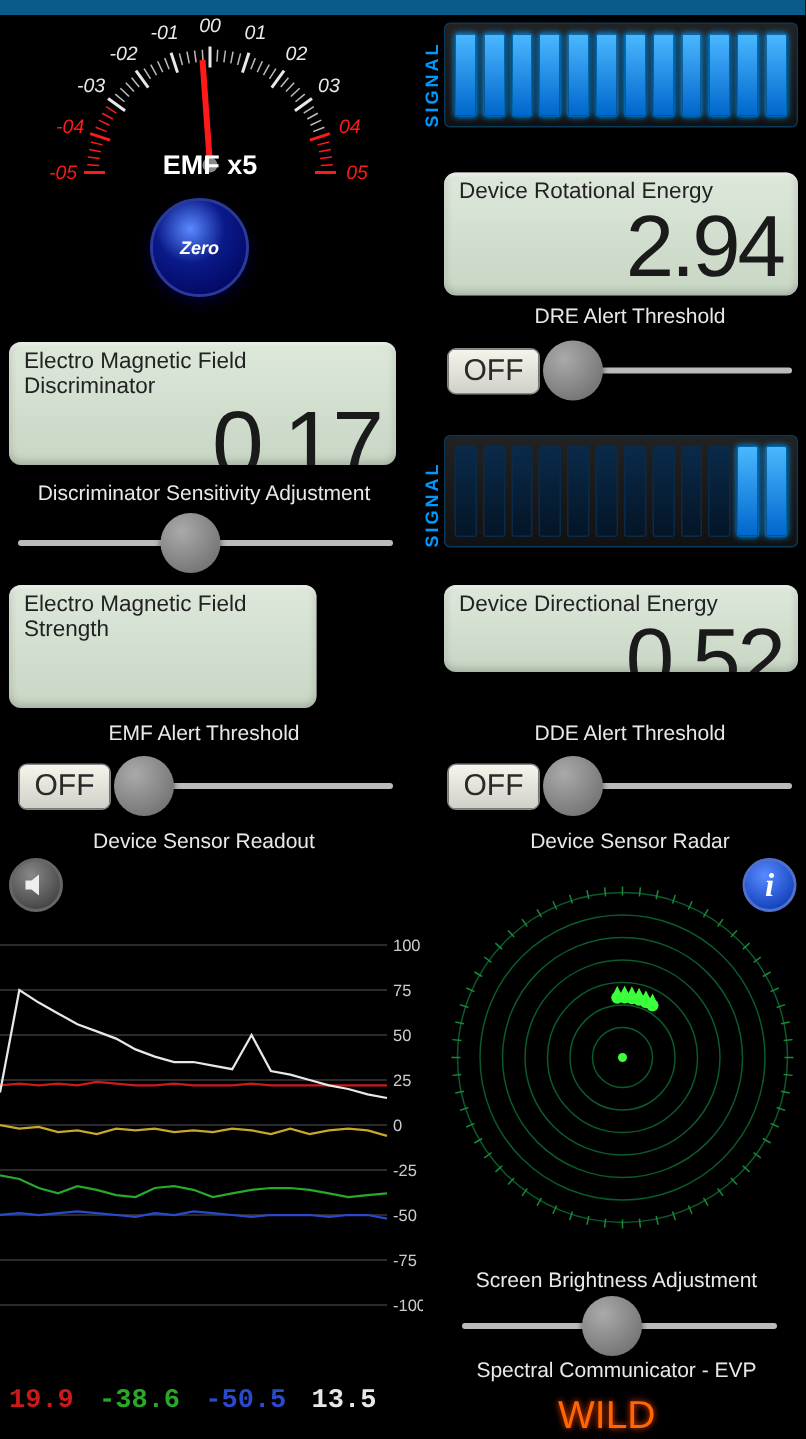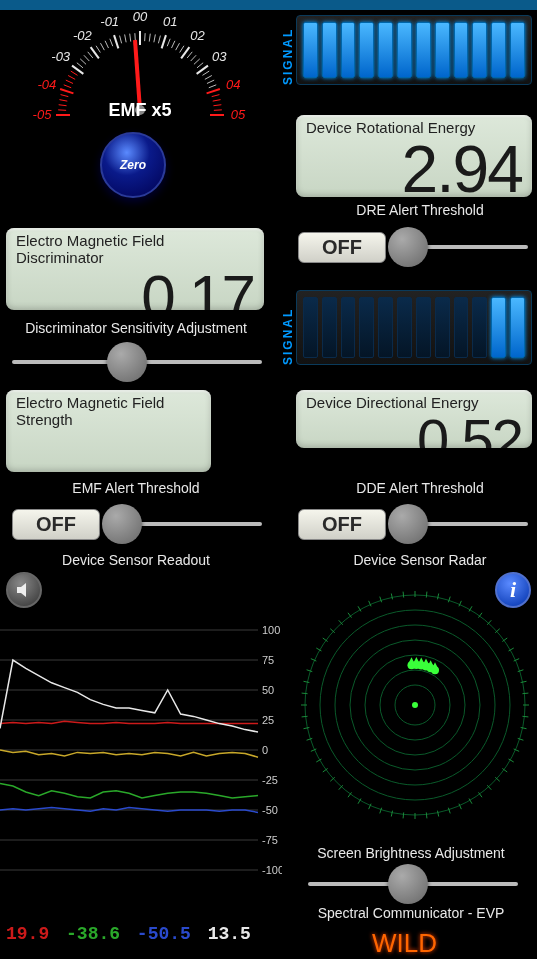--- a/index.html
+++ b/index.html
@@ -76,21 +76,21 @@
   .lcd-title {
     color: #222; font-size: 15px; text-align: left;
     font-weight: 500;
   }
   .lcd-value {
     color: #1a1a1a; font-size: 62px; text-align: right;
     font-family: Arial, sans-serif; font-weight: 500;
     line-height: 1; letter-spacing: -2px;
   }
   .lcd1 { top: 115px; left: 296px; width: 236px; height: 82px; }
-  .lcd1 .lcd-value { font-size: 66px; }
+  .lcd1 .lcd-value { font-size: 58px; }
   .lcd2 { top: 228px; left: 6px;   width: 258px; height: 82px; }
   .lcd3 { top: 390px; left: 6px;   width: 205px; height: 82px; }
   .lcd4 { top: 390px; left: 296px; width: 236px; height: 58px; }
   .lcd4 .lcd-value { font-size: 58px; }
 
   .section-label {
     position: absolute; width: 260px; text-align: center;
     font-size: 14px; color: #e8e8e8;
   }
   .sl-dre  { top: 202px; left: 290px; }
@@ -101,22 +101,22 @@
   .sl-radar{ top: 552px; left: 290px; }
   .sl-bright { top: 845px; left: 290px; width: 242px; }
   .sl-evp  { top: 905px; left: 290px; width: 242px; }
 
   .slider-row {
     position: absolute; display: flex; align-items: center;
     height: 44px;
   }
   .off-btn {
     background: linear-gradient(#f5f5ec, #d0d0c8);
-    color: #2a2a2a; font-size: 20px; font-weight: bold;
-    border-radius: 6px; padding: 3px 23px;
+    color: #2a2a2a; font-size: 20px; font-weight: normal;
+    border-radius: 6px; padding: 3px 10px;
     border: 1px solid #888;
     margin-right: 6px;
   }
   .slider-track {
     flex: 1; height: 4px; background: #bbb; border-radius: 2px;
     position: relative;
   }
   .slider-thumb {
     position: absolute; top: -18px; left: -4px;
     width: 40px; height: 40px; border-radius: 50%;

